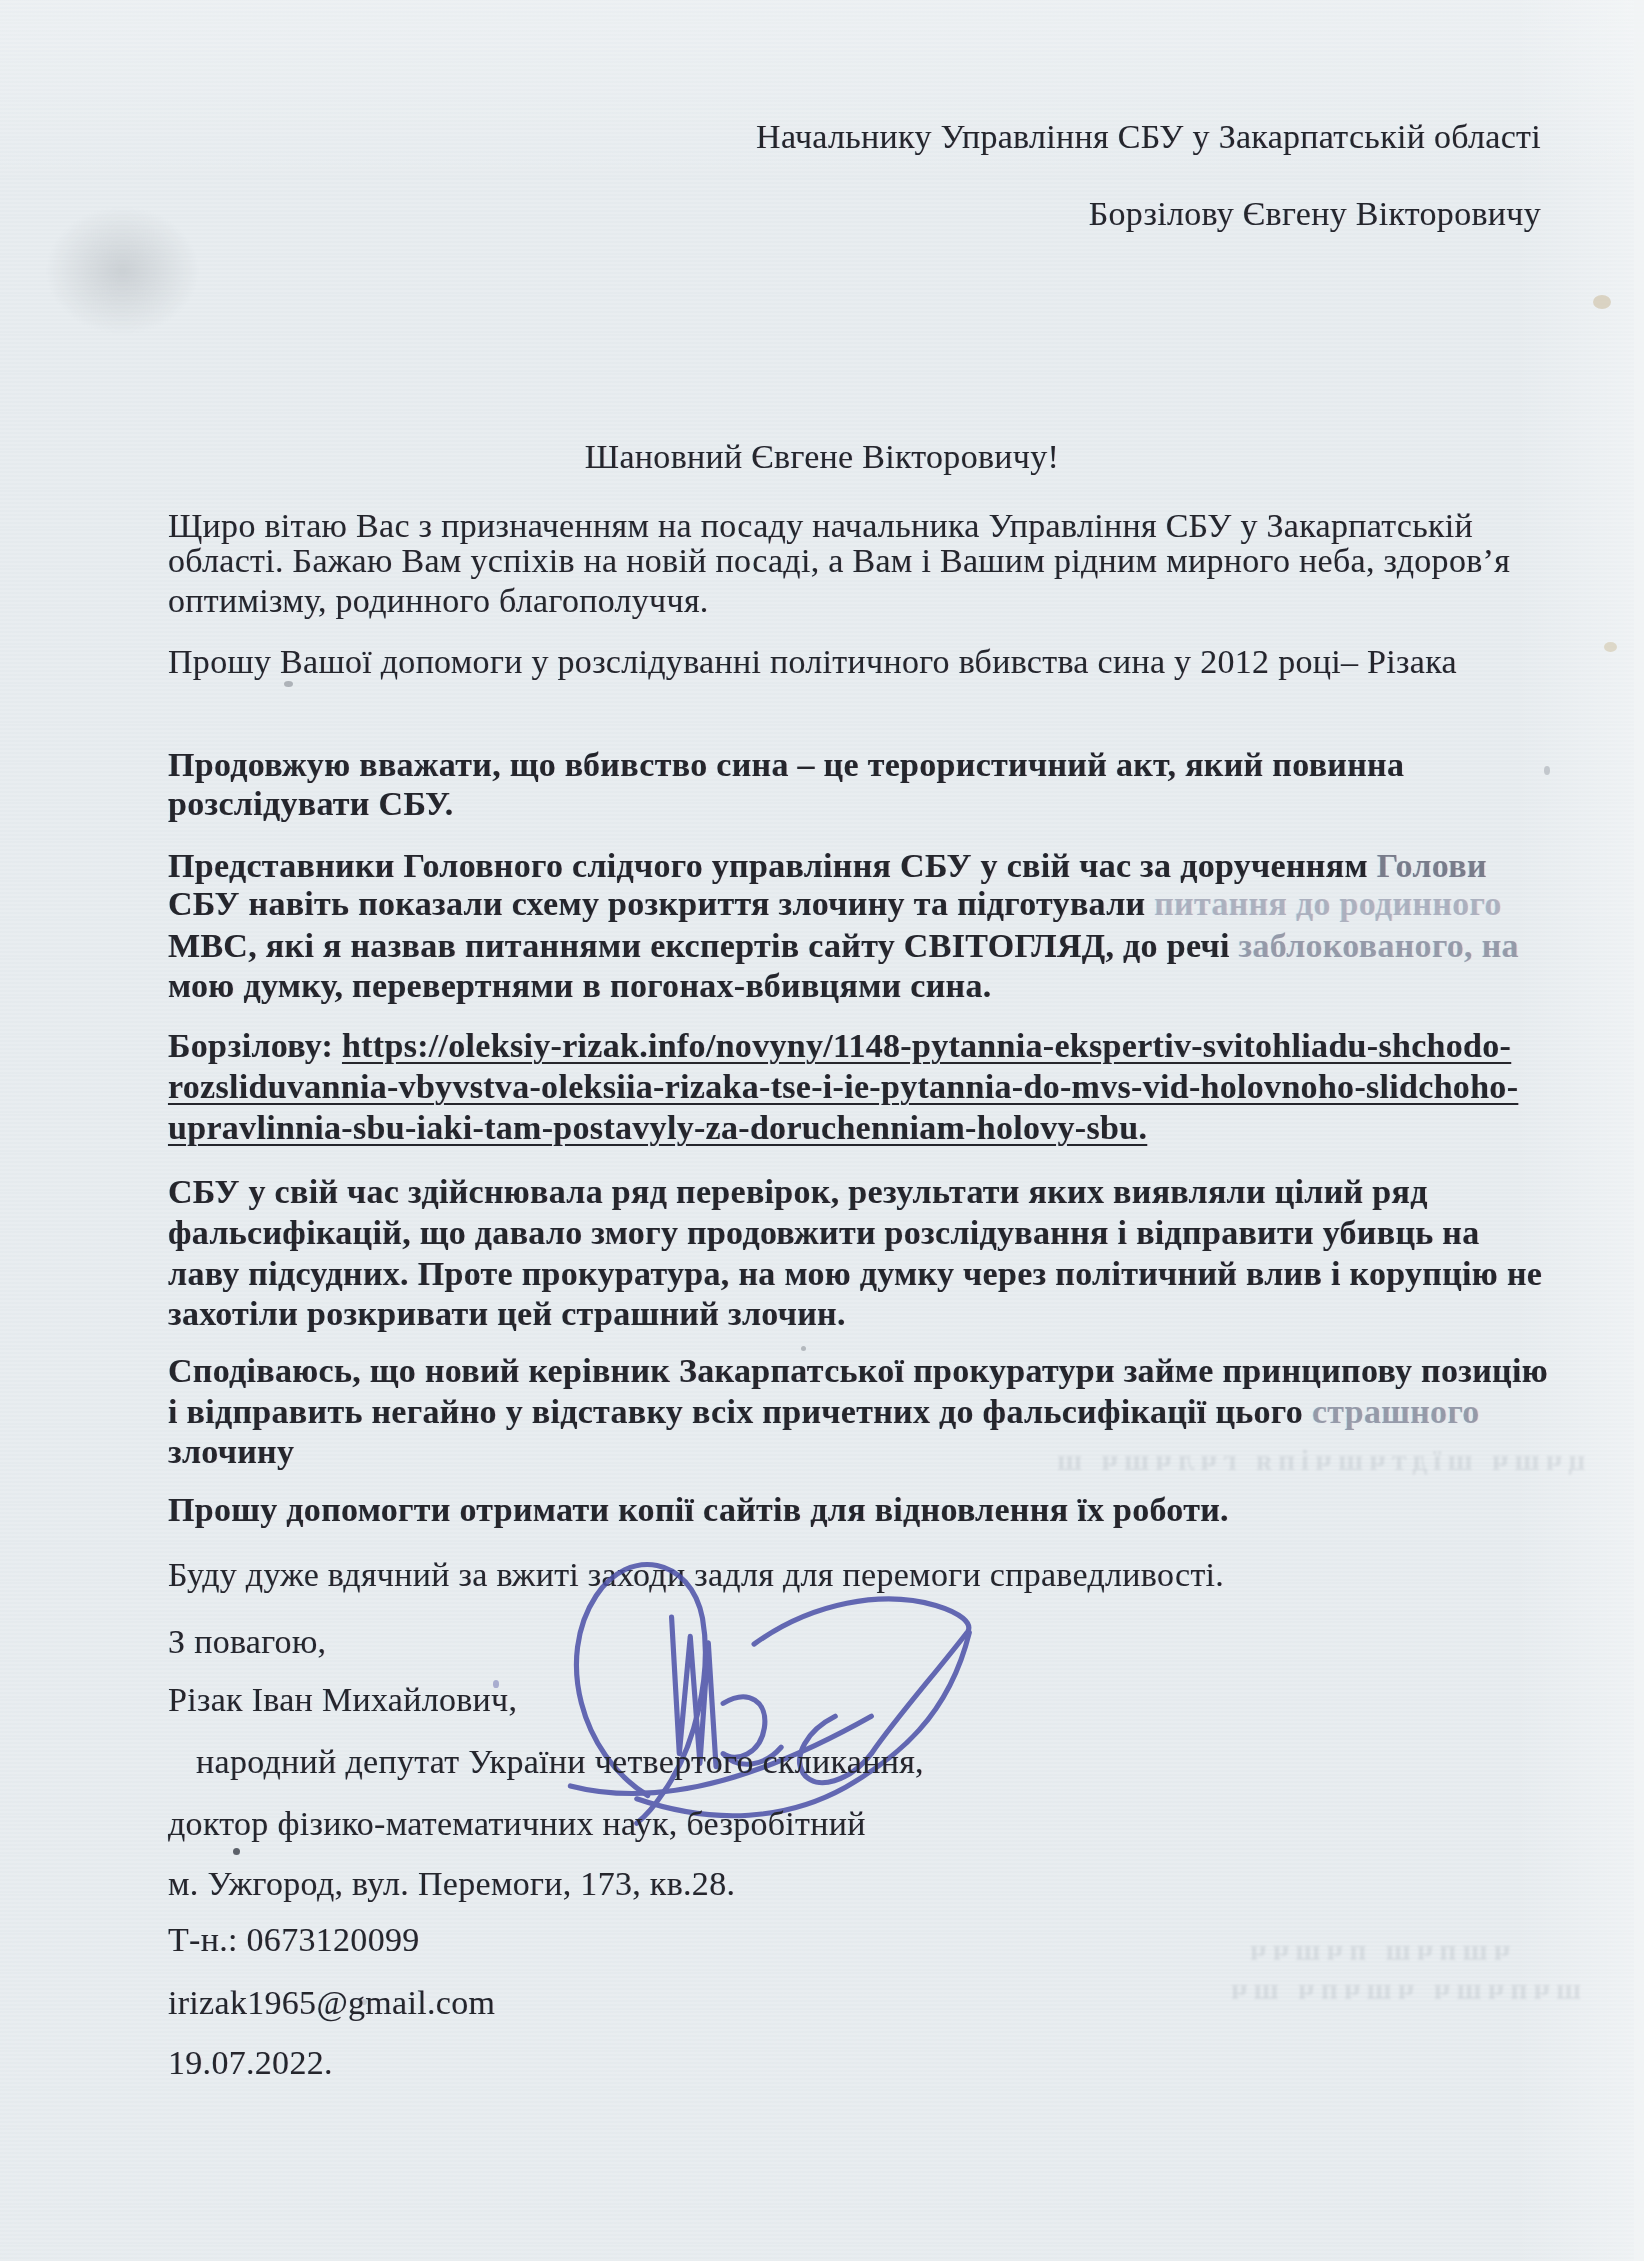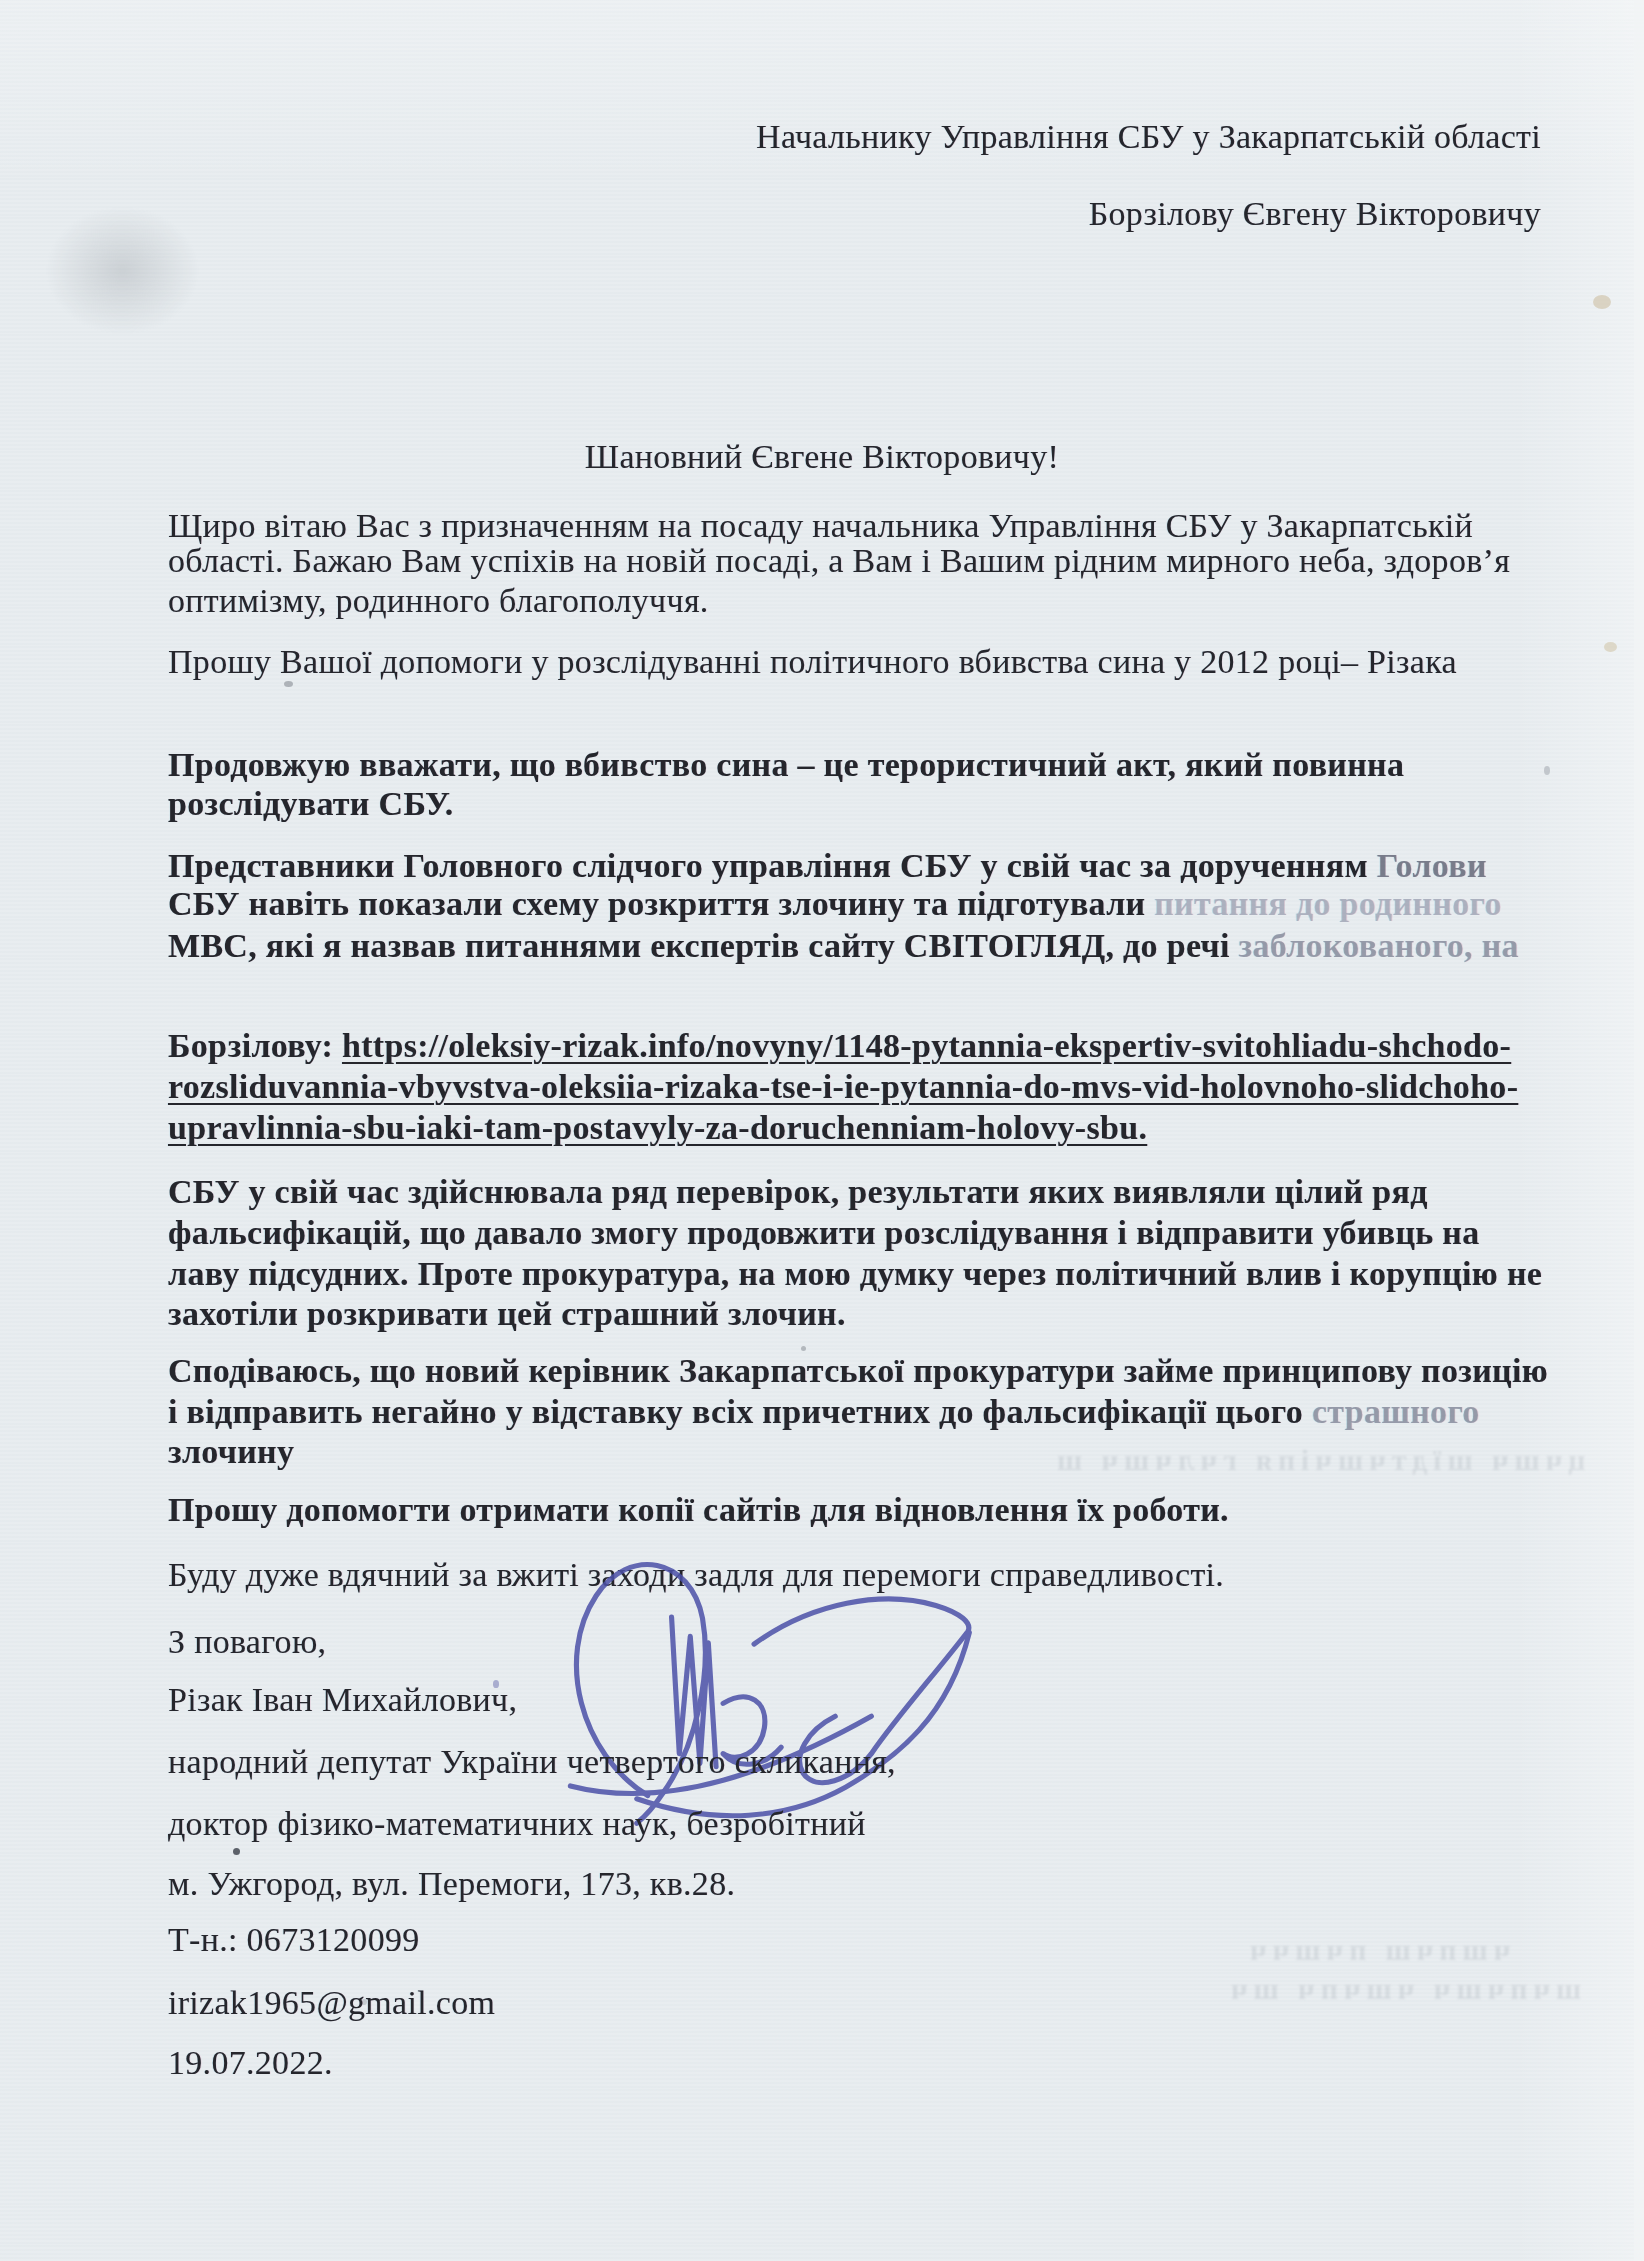--- a/index.html
+++ b/index.html
@@ -82,20 +82,21 @@
   <div class="line body-l" style="top:582px;">оптимізму, родинного благополуччя.</div>
 
   <div class="line body-l" style="top:643px;">Прошу Вашої допомоги у розслідуванні політичного вбивства сина  у 2012 році– Різака</div>
 
   <div class="line body-l b" style="top:746px;">Продовжую вважати, що вбивство сина – це терористичний акт, який повинна</div>
   <div class="line body-l b" style="top:785px;">розслідувати СБУ.</div>
 
   <div class="line body-l b" style="top:847px;"><span>Представники Головного слідчого управління СБУ у свій час за дорученням </span><span class="f1">Голови</span></div>
   <div class="line body-l b" style="top:885px;"><span>СБУ навіть показали схему розкриття злочину та підготували </span><span class="f2">питання до родинного</span></div>
   <div class="line body-l b" style="top:927px;"><span>МВС, які я назвав питаннями експертів сайту СВІТОГЛЯД, до речі </span><span class="f3">заблокованого, на</span></div>
+  <div class="line body-l b" style="top:967px;">мою думку, перевертнями в погонах-вбивцями сина.</div>
 
   <div class="line body-l" style="top:1027px;"><span class="b">Борзілову: </span><span class="url">https://oleksiy-rizak.info/novyny/1148-pytannia-ekspertiv-svitohliadu-shchodo-</span></div>
   <div class="line body-l" style="top:1068px;"><span class="url">rozsliduvannia-vbyvstva-oleksiia-rizaka-tse-i-ie-pytannia-do-mvs-vid-holovnoho-slidchoho-</span></div>
   <div class="line body-l" style="top:1109px;"><span class="url">upravlinnia-sbu-iaki-tam-postavyly-za-doruchenniam-holovy-sbu.</span></div>
 
   <div class="line body-l b" style="top:1173px;">СБУ у свій час здійснювала ряд перевірок, результати яких виявляли цілий ряд</div>
   <div class="line body-l b" style="top:1214px;">фальсифікацій, що давало змогу продовжити розслідування і відправити убивць на</div>
   <div class="line body-l b" style="top:1255px;">лаву підсудних. Проте прокуратура, на мою думку через політичний влив і корупцію не</div>
   <div class="line body-l b" style="top:1295px;">захотіли розкривати цей страшний злочин.</div>
 
@@ -113,21 +114,21 @@
       <path d="M 252,118 L 264,330 L 281,148 L 296,345 L 309,158 L 321,350"></path>
       <path d="M 332,252 C 372,228 402,250 396,290 C 390,330 352,345 332,330 C 356,356 396,350 422,320"></path>
       <path d="M 380,160 C 470,95 580,76 662,100 C 702,112 718,128 712,140 C 662,205 602,272 562,330 C 530,372 476,390 456,360 C 440,334 462,294 506,272"></path>
       <path d="M 198,400 C 320,442 432,432 522,382 C 602,336 682,272 714,142"></path>
       <path d="M 95,380 C 250,420 420,352 562,272"></path>
     </g>
   </svg>
 
   <div class="line body-l" style="top:1623px;">З повагою,</div>
   <div class="line body-l" style="top:1681px;">Різак Іван Михайлович,</div>
-  <div class="line body-l" style="top:1743px;">народний депутат України четвертого скликання,</div>
+  <div class="line body-l" style="top:1743px;margin-left:28px;">народний депутат України четвертого скликання,</div>
   <div class="line body-l" style="top:1805px;">доктор фізико-математичних наук, безробітний</div>
   <div class="line body-l" style="top:1865px;">м. Ужгород, вул. Перемоги, 173, кв.28.</div>
   <div class="line body-l" style="top:1921px;">Т-н.: 0673120099</div>
   <div class="line body-l" style="top:1984px;">irizak1965@gmail.com</div>
   <div class="line body-l" style="top:2044px;">19.07.2022.</div>
 
 </div>
 
 
 </body></html>

